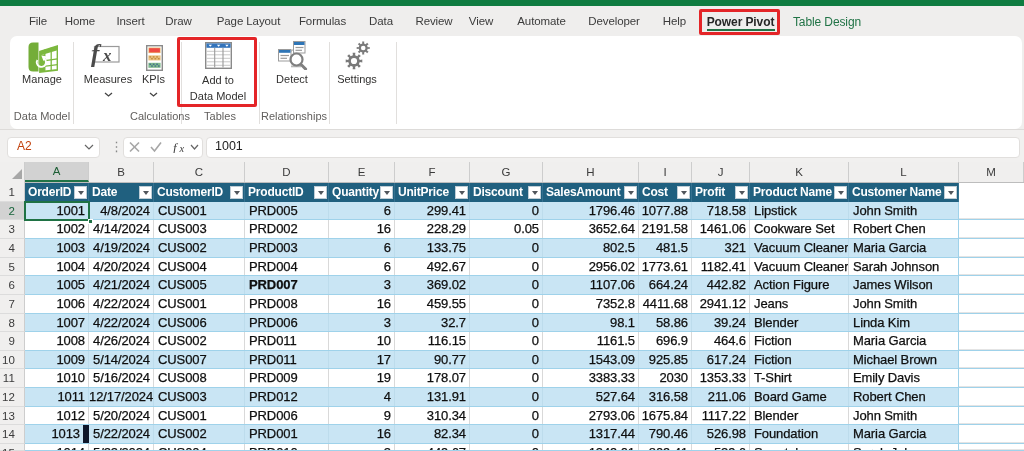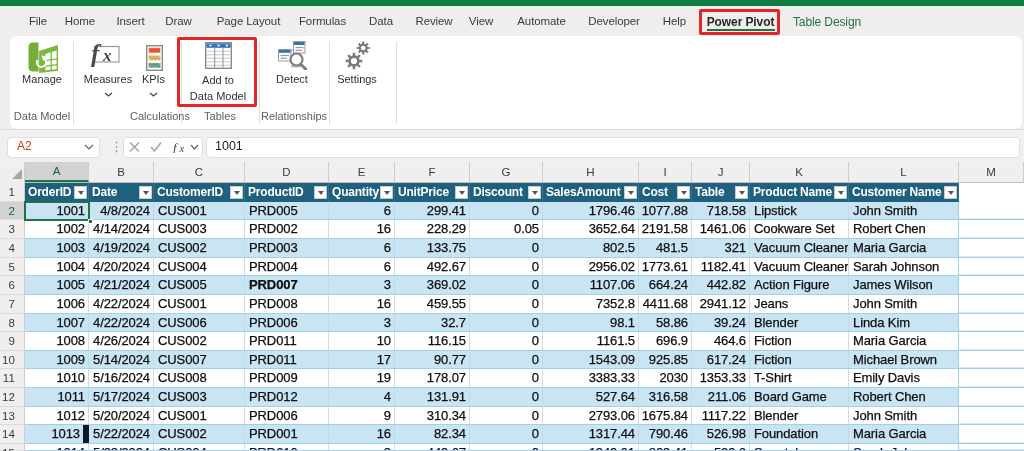--- a/index.html
+++ b/index.html
@@ -192,21 +192,21 @@
 <div class="hcell" style="left:304px;width:66px;line-height:18.62px;">Quantity</div>
 <div class="fbtn" style="left:355px;"></div>
 <div class="hcell" style="left:370px;width:75px;line-height:18.62px;">UnitPrice</div>
 <div class="fbtn" style="left:430px;"></div>
 <div class="hcell" style="left:445px;width:73px;line-height:18.62px;">Discount</div>
 <div class="fbtn" style="left:503px;"></div>
 <div class="hcell" style="left:518px;width:96px;line-height:18.62px;">SalesAmount</div>
 <div class="fbtn" style="left:599px;"></div>
 <div class="hcell" style="left:614px;width:53px;line-height:18.62px;">Cost</div>
 <div class="fbtn" style="left:652px;"></div>
-<div class="hcell" style="left:667px;width:58px;line-height:18.62px;">Table</div>
+<div class="hcell" style="left:667px;width:58px;line-height:18.62px;">Profit</div>
 <div class="fbtn" style="left:710px;"></div>
 <div class="hcell" style="left:725px;width:99px;line-height:18.62px;">Product Name</div>
 <div class="fbtn" style="left:809px;"></div>
 <div class="hcell" style="left:824px;width:110px;line-height:18.62px;">Customer Name</div>
 <div class="fbtn" style="left:919px;"></div>
 </div>
 <div class="rown" style="top:183.2px;height:18.62px;line-height:18.62px;">1&nbsp;</div>
 <div class="rown" style="top:201.82px;height:18.62px;line-height:18.62px;background:#d2d2d2;color:#17643b;">2&nbsp;</div>
 <div class="abs" style="left:25px;top:201.82px;width:999px;height:18.62px;background:#c9e5f4;border-bottom:1px solid #9fd2ea;overflow:hidden;">
 <div class="cell r" style="left:0px;width:64px;line-height:18.62px;border-right:1px solid #bddcec;">1001</div>
@@ -363,21 +363,21 @@
 <div class="cell r" style="left:518px;width:96px;line-height:18.62px;border-right:1px solid #d9d9d9;">3383.33</div>
 <div class="cell r" style="left:614px;width:53px;line-height:18.62px;border-right:1px solid #d9d9d9;">2030</div>
 <div class="cell r" style="left:667px;width:58px;line-height:18.62px;border-right:1px solid #d9d9d9;">1353.33</div>
 <div class="cell l" style="left:725px;width:99px;line-height:18.62px;border-right:1px solid #d9d9d9;">T-Shirt</div>
 <div class="cell l" style="left:824px;width:110px;line-height:18.62px;border-right:1px solid #9fd2ea;">Emily Davis</div>
 <div class="abs" style="left:934px;top:0;width:65px;height:100%;background:#fff;border-bottom:1px solid #e4e4e4;"></div>
 </div>
 <div class="rown" style="top:388.02px;height:18.62px;line-height:18.62px;">12&nbsp;</div>
 <div class="abs" style="left:25px;top:388.02px;width:999px;height:18.62px;background:#c9e5f4;border-bottom:1px solid #9fd2ea;overflow:hidden;">
 <div class="cell r" style="left:0px;width:64px;line-height:18.62px;border-right:1px solid #bddcec;">1011</div>
-<div class="cell r" style="left:64px;width:65px;line-height:18.62px;border-right:1px solid #bddcec;">5/17/2024</div>
+<div class="cell r" style="left:64px;width:65px;line-height:18.62px;border-right:1px solid #bddcec;">12/17/2024</div>
 <div class="cell l" style="left:129px;width:91px;line-height:18.62px;border-right:1px solid #bddcec;">CUS003</div>
 <div class="cell l" style="left:220px;width:84px;line-height:18.62px;border-right:1px solid #bddcec;">PRD012</div>
 <div class="cell r" style="left:304px;width:66px;line-height:18.62px;border-right:1px solid #bddcec;">4</div>
 <div class="cell r" style="left:370px;width:75px;line-height:18.62px;border-right:1px solid #bddcec;">131.91</div>
 <div class="cell r" style="left:445px;width:73px;line-height:18.62px;border-right:1px solid #bddcec;">0</div>
 <div class="cell r" style="left:518px;width:96px;line-height:18.62px;border-right:1px solid #bddcec;">527.64</div>
 <div class="cell r" style="left:614px;width:53px;line-height:18.62px;border-right:1px solid #bddcec;">316.58</div>
 <div class="cell r" style="left:667px;width:58px;line-height:18.62px;border-right:1px solid #bddcec;">211.06</div>
 <div class="cell l" style="left:725px;width:99px;line-height:18.62px;border-right:1px solid #bddcec;">Board Game</div>
 <div class="cell l" style="left:824px;width:110px;line-height:18.62px;border-right:1px solid #9fd2ea;">Robert Chen</div>

